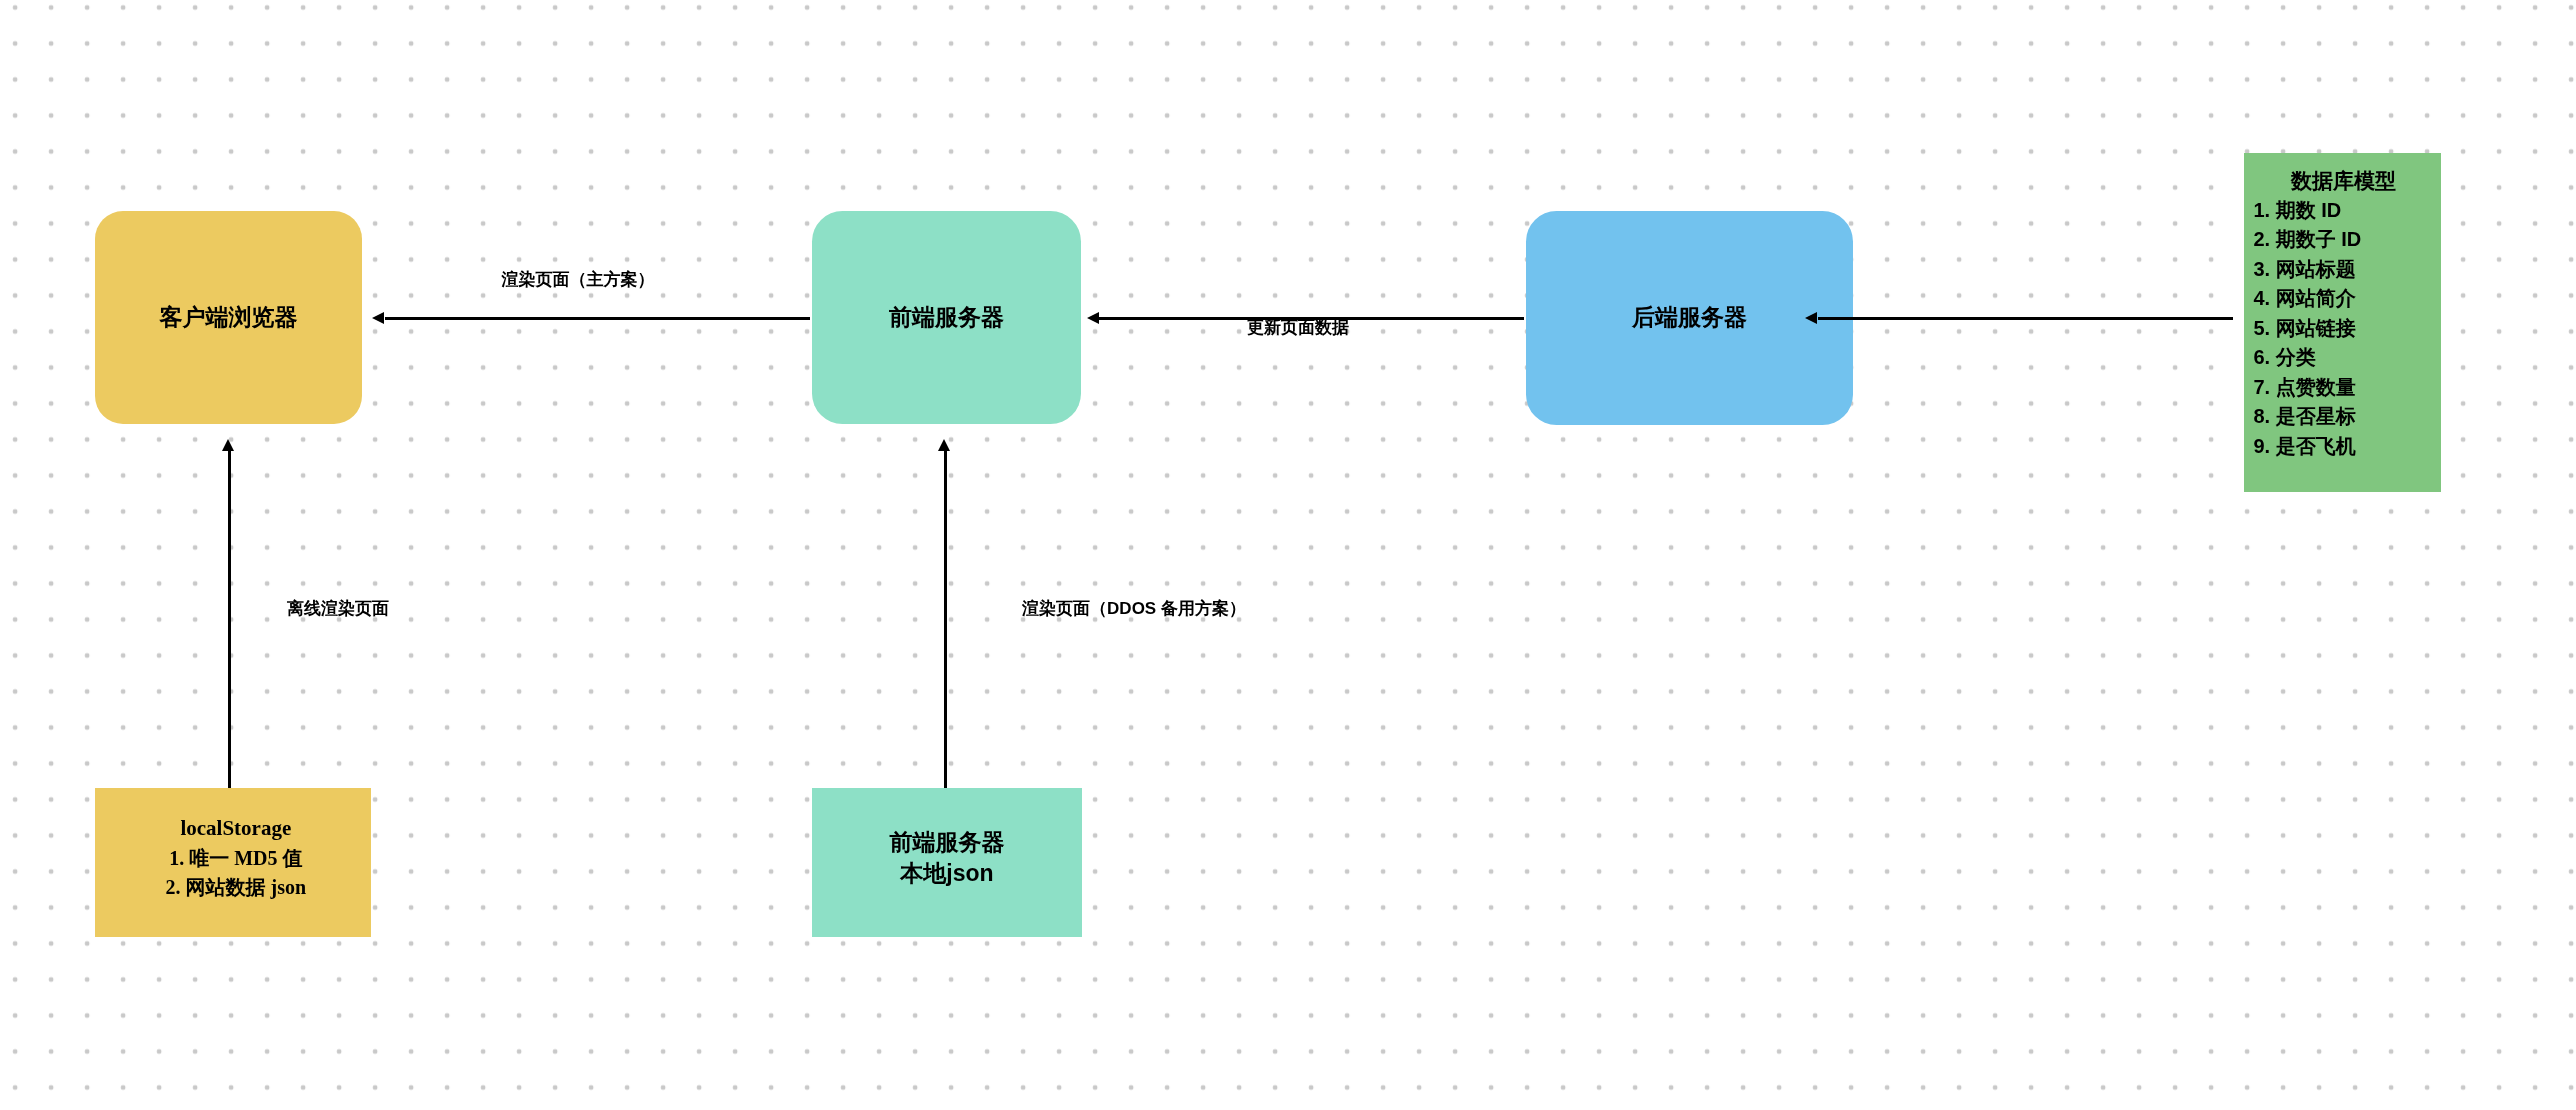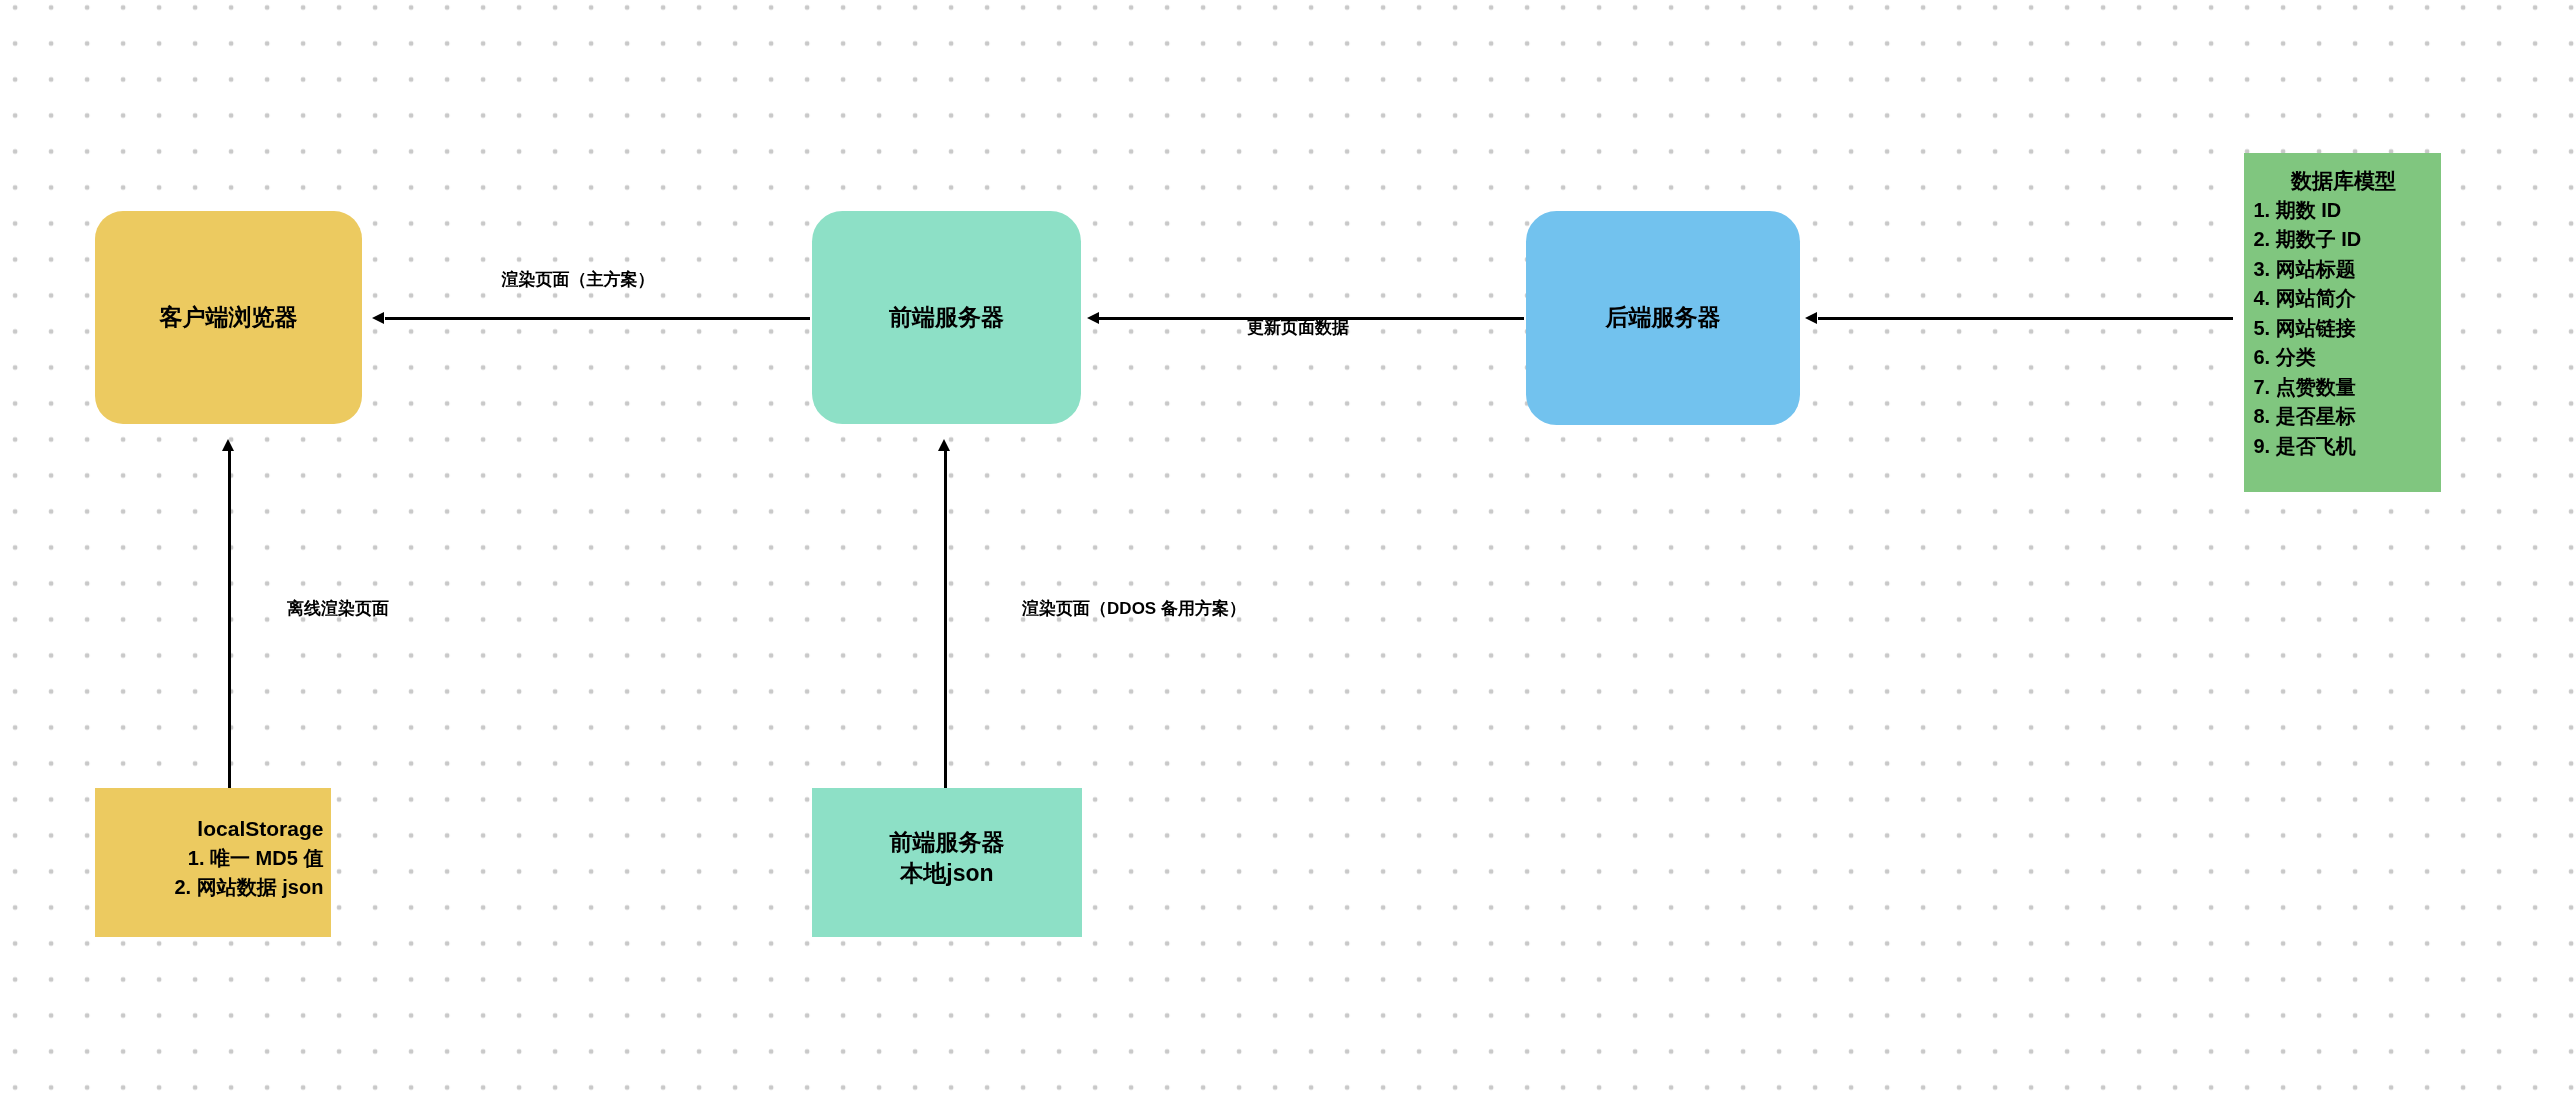--- a/index.html
+++ b/index.html
@@ -34,21 +34,21 @@
   .node-rounded { border-radius: 30.5px; }
   .node-title {
     font-weight: 700;
     font-size: 23px;
     text-align: center;
     line-height: 29.5px;
   }
 
   .n-client   { left: 95px;  top: 211px; width: 267px; height: 213px; background: #ecca60; border-radius: 28px; }
   .n-frontend { left: 812px;  top: 211px; width: 269px; height: 213px; background: #8de0c6; }
-  .n-backend  { left: 1526px; top: 211px; width: 274px; height: 214px; background: #72c2ee; }
+  .n-backend  { left: 1526px; top: 211px; width: 327px; height: 214px; background: #72c2ee; }
 
   .n-dbmodel {
     left: 2244px; top: 153px; width: 197px; height: 339px;
     background: #80c67f;
     flex-direction: column;
     justify-content: flex-start;
     align-items: stretch;
     padding: 13.3px 7.6px 7.6px 9.5px;
   }
   .n-dbmodel .list-title {
@@ -59,26 +59,27 @@
   }
   .list-item {
     font-weight: 700;
     font-size: 20px;
     line-height: 29.5px;
     text-align: left;
     white-space: nowrap;
   }
 
   .n-localstorage {
-    left: 95px; top: 788px; width: 236px; height: 149px;
+    left: 95px; top: 788px; width: 276px; height: 149px;
     background: #ecca60;
     flex-direction: column;
     justify-content: center;
-    align-items: flex-end;
+    align-items: center;
     padding: 3.8px 7.6px 11.4px 13.3px;
+    font-family: Liberation Serif, serif;
   }
   .n-localstorage .list-title {
     font-weight: 700;
     font-size: 21px;
     line-height: 29.5px;
     text-align: center;
   }
 
   .n-localjson {
     left: 812px; top: 788px; width: 270px; height: 149px;

